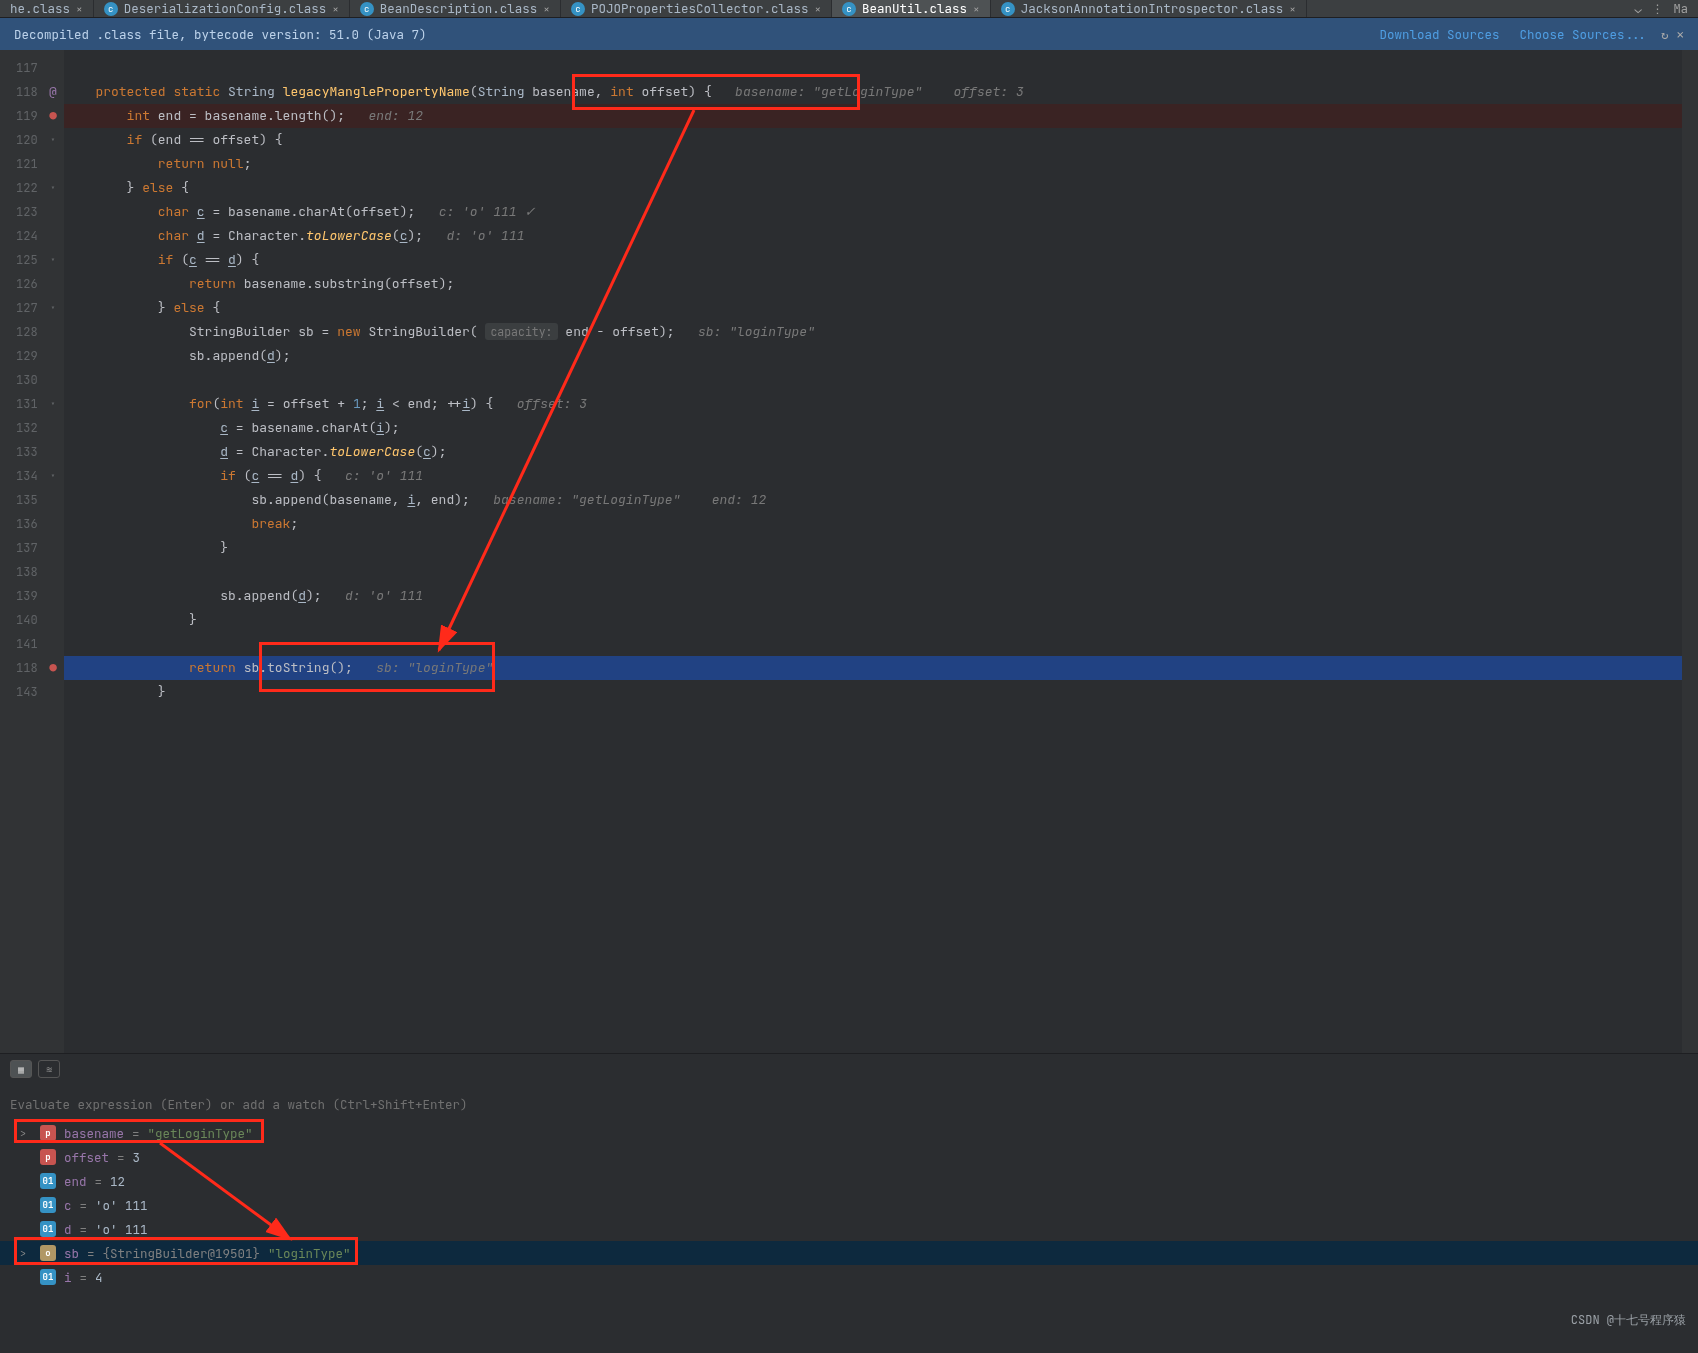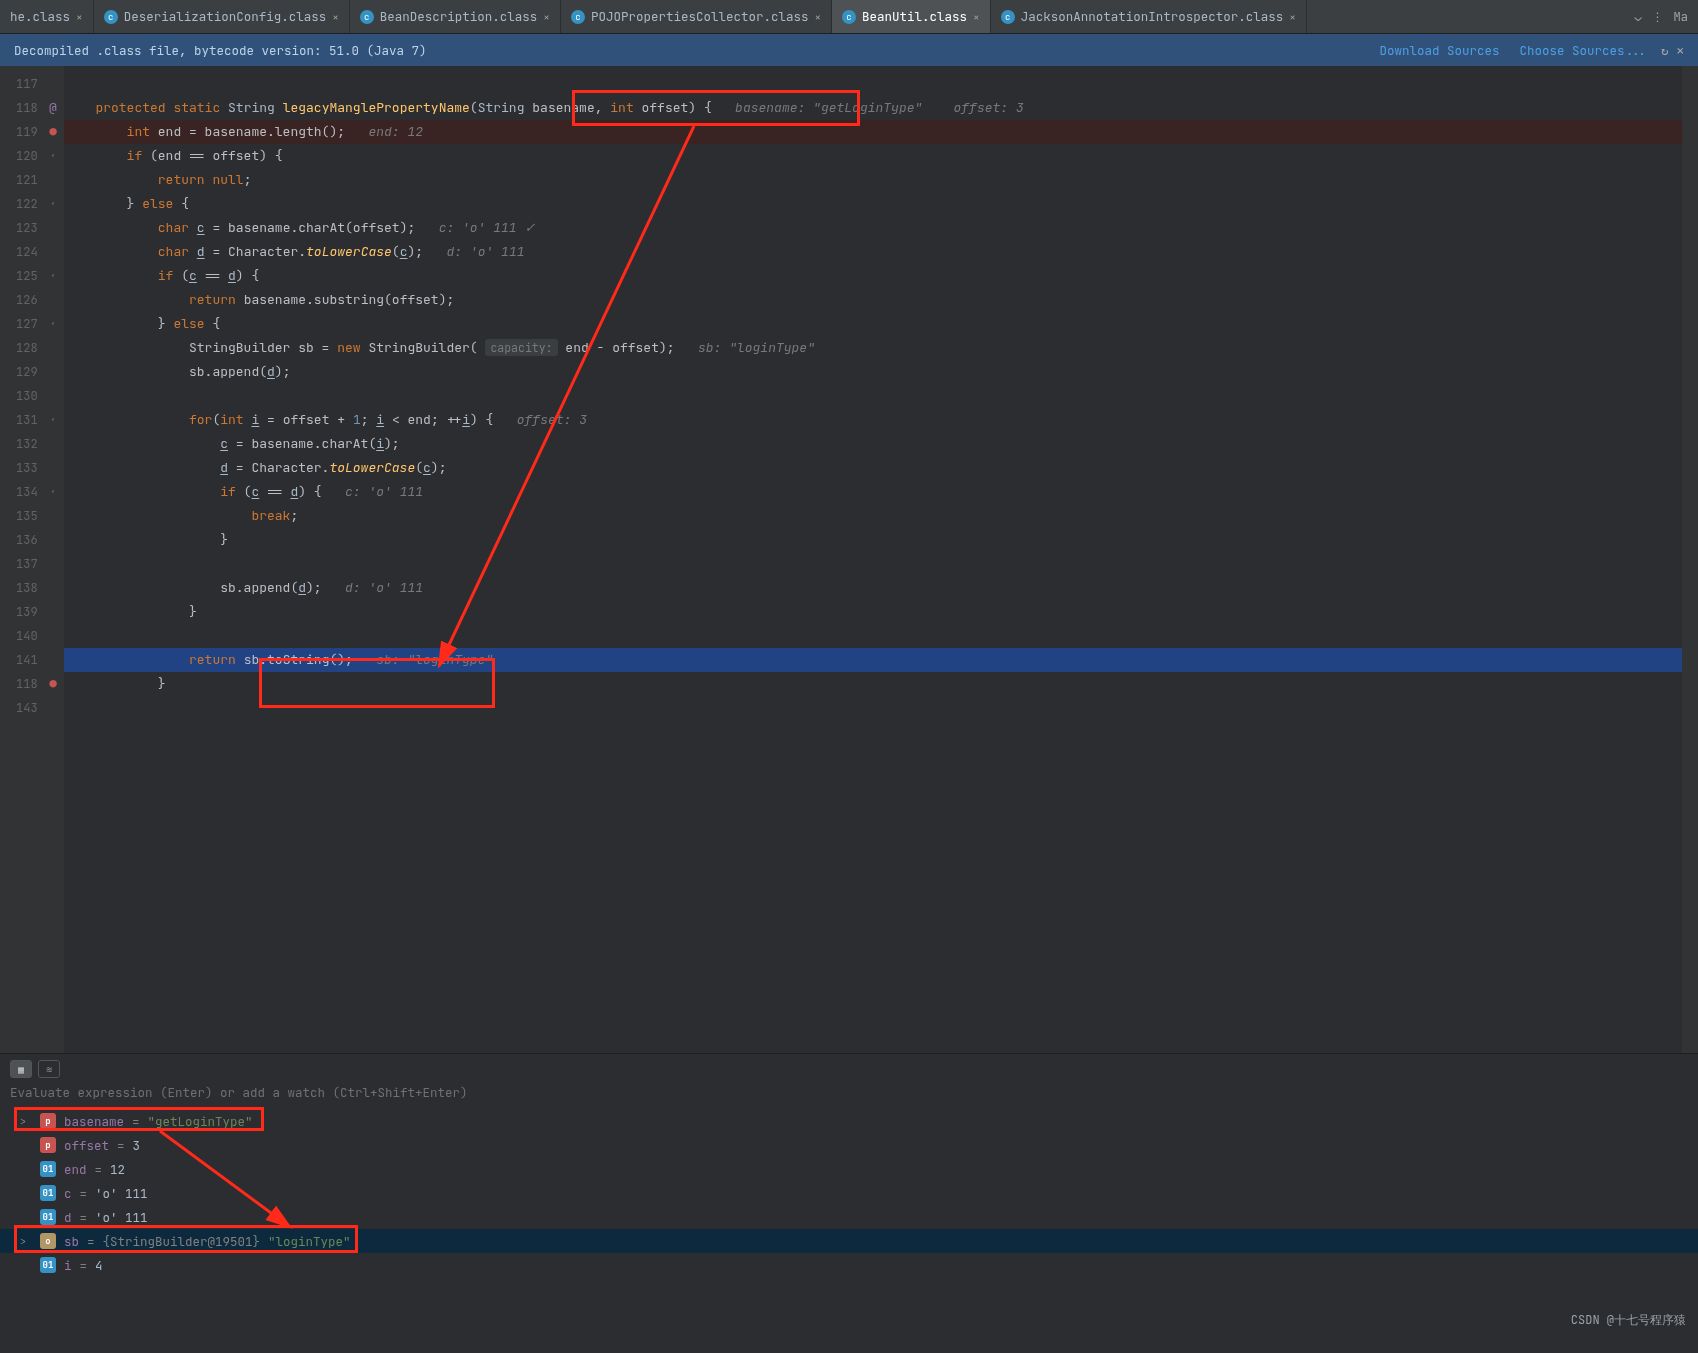--- a/index.html
+++ b/index.html
@@ -13,21 +13,21 @@
     overflow: hidden;
     position: relative;
     display: flex;
     flex-direction: column;
   }
 
   
   .tabbar {
     display: flex;
     align-items: center;
-    height: 34px;
+    height: 18px;
     background: #3c3f41;
     border-bottom: 1px solid #1e1f22;
     overflow: hidden;
   }
   .tab {
     display: flex;
     align-items: center;
     gap: 6px;
     padding: 0 10px;
     height: 100%;
@@ -129,21 +129,21 @@
     height: 300px;
     background:#2b2d30;
     border-top:1px solid #1e1f22;
     display:flex;
     flex-direction:column;
   }
   .debug-tabs { display:flex; gap:6px; padding:6px 10px; }
   .dbg-tab { width:22px; height:18px; border:1px solid #555; border-radius:3px; display:flex; align-items:center; justify-content:center; font-size:10px; color:#888; cursor:pointer;}
   .dbg-tab.active { background:#4e5254; color:#ccc; }
   .watch-inp {
-    margin: 0 10px 6px 10px;
+    margin: 12px 10px 6px 10px;
     color:#707070;
     font-size:12.5px;
     font-family:inherit;
   }
   .vars { flex:1; padding: 2px 0; position:relative; }
   .var-row {
     display:flex; align-items:center; gap:8px;
     height:24px; padding-left:20px;
     font-size:12.5px;
   }
@@ -285,20 +285,21 @@
       <div class="line">           <span class="kw">if</span> (<span class="uvar">c</span> == <span class="uvar">d</span>) {</div>
       <div class="line">               <span class="kw">return</span> basename.substring(offset);</div>
       <div class="line">           } <span class="kw">else</span> {</div>
       <div class="line">               StringBuilder sb = <span class="kw">new</span> StringBuilder( <span class="hintbox">capacity:</span> end - offset);   <span class="hint">sb: "loginType"</span></div>
       <div class="line">               sb.append(<span class="uvar">d</span>);</div>
       <div class="line"></div>
       <div class="line">               <span class="kw">for</span>(<span class="kw">int</span> <span class="uvar">i</span> = offset + <span class="num">1</span>; <span class="uvar">i</span> &lt; end; ++<span class="uvar">i</span>) {   <span class="hint">offset: 3</span></div>
       <div class="line">                   <span class="uvar">c</span> = basename.charAt(<span class="uvar">i</span>);</div>
       <div class="line">                   <span class="uvar">d</span> = Character.<span class="fni">toLowerCase</span>(<span class="uvar">c</span>);</div>
       <div class="line">                   <span class="kw">if</span> (<span class="uvar">c</span> == <span class="uvar">d</span>) {   <span class="hint">c: 'o' 111</span></div>
+      <div class="line">                       sb.append(basename, <span class="uvar">i</span>, end);   <span class="hint">basename: "getLoginType"    end: 12</span></div>
       <div class="line">                       <span class="kw">break</span>;</div>
       <div class="line">                   }</div>
       <div class="line"></div>
       <div class="line">                   sb.append(<span class="uvar">d</span>);   <span class="hint">d: 'o' 111</span></div>
       <div class="line">               }</div>
       <div class="line"></div>
       <div class="line hl-cur">               <span class="kw">return</span> sb.toString();   <span class="hint">sb: "loginType"</span></div>
       <div class="line">           }</div>
       <div class="overlay">
       <div class="rbox" style="left:508px;top:24px;width:288px;height:36px;"></div>

